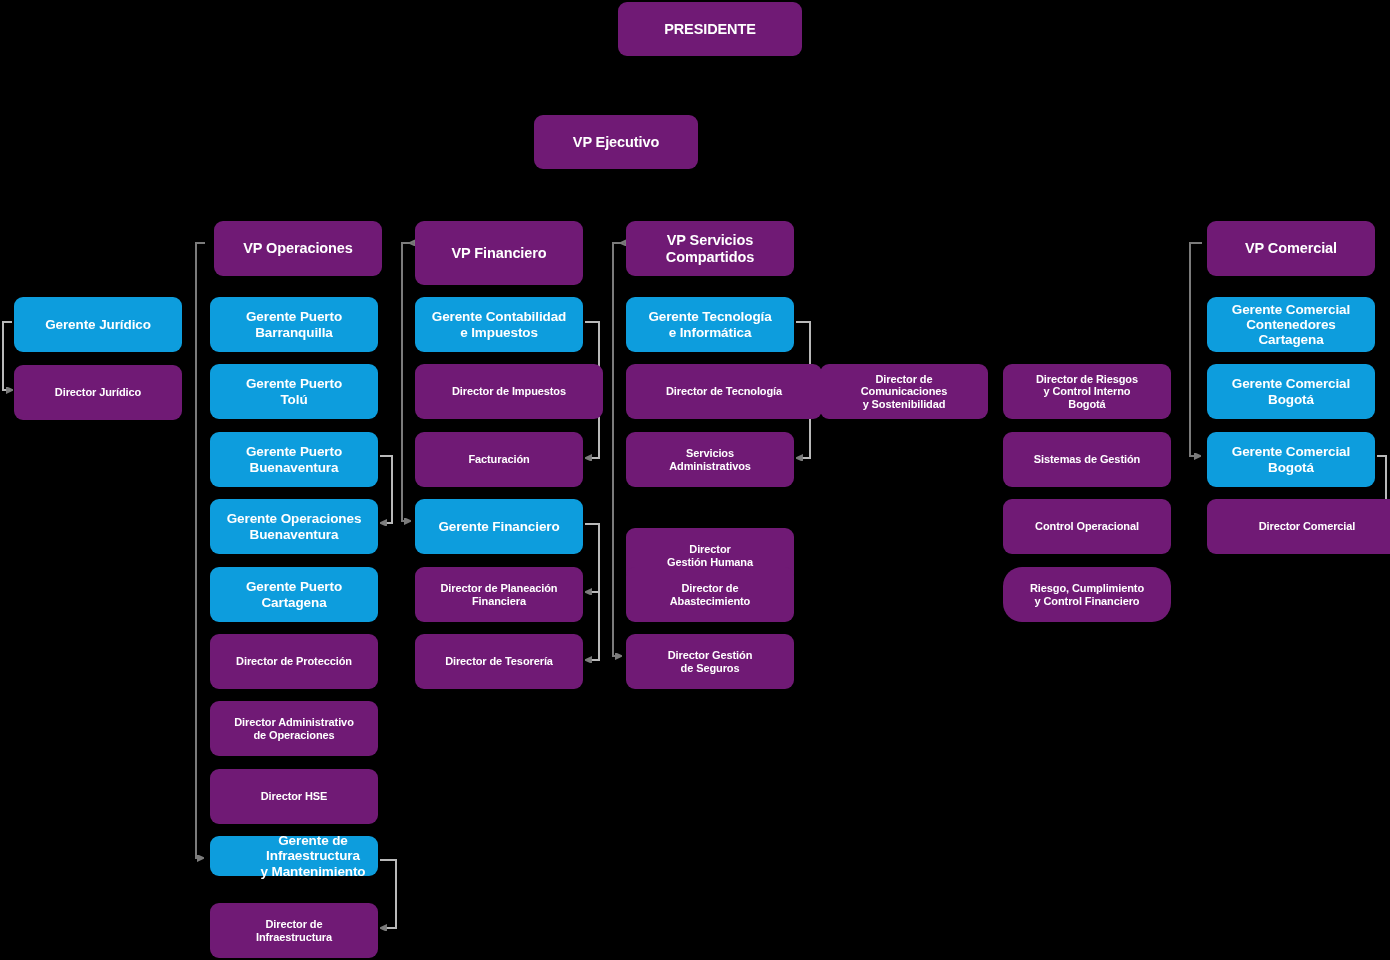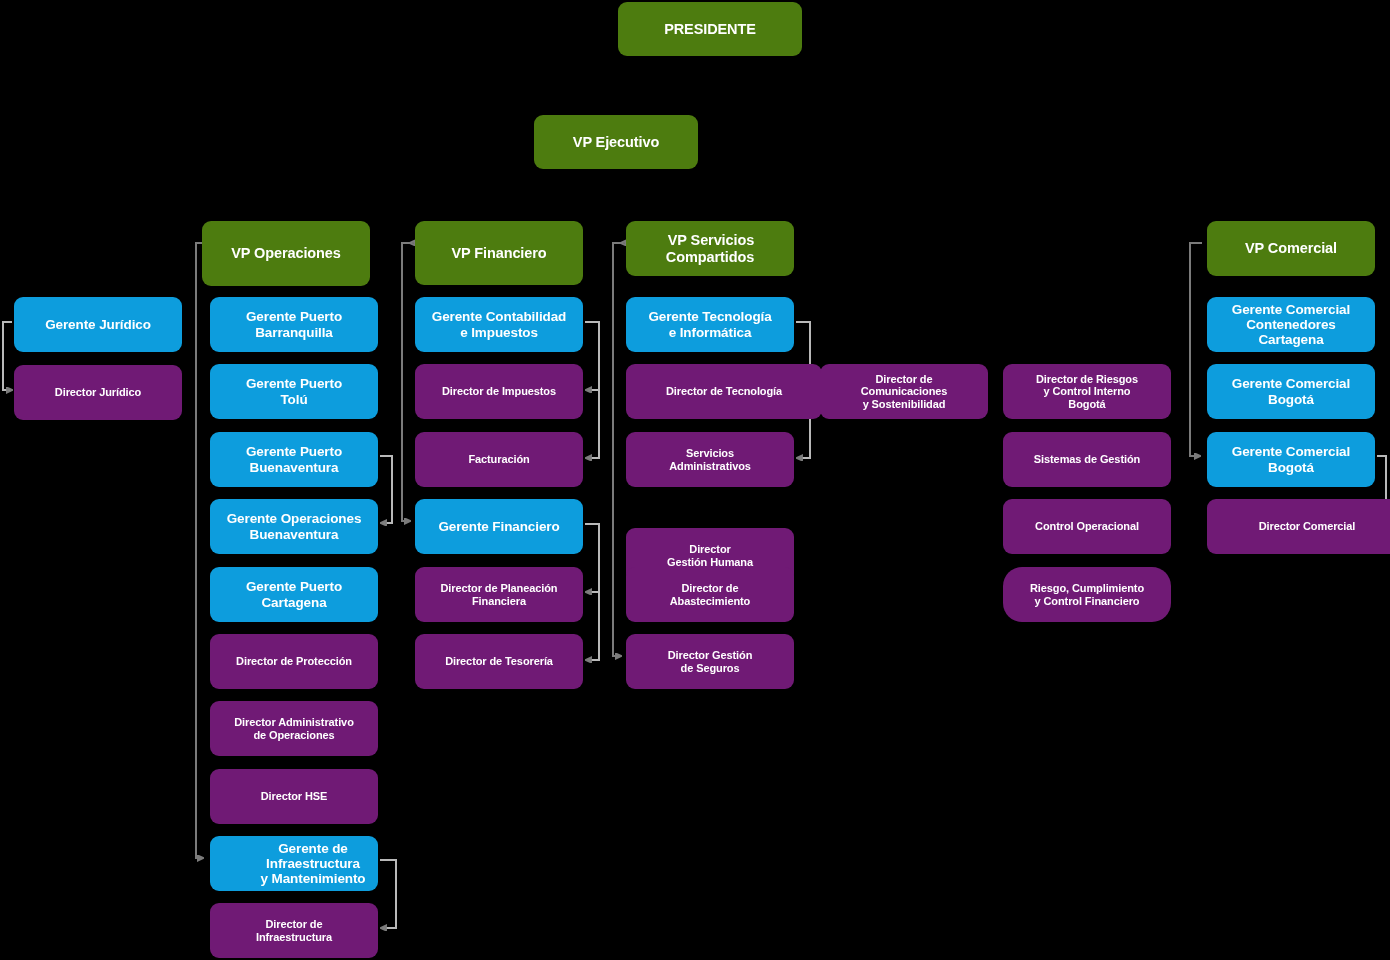--- a/index.html
+++ b/index.html
@@ -27,23 +27,22 @@
     justify-content: center;
     text-align: center;
     color: #ffffff;
     font-weight: bold;
     line-height: 1.12;
     padding: 2px 6px;
     letter-spacing: -0.1px;
     white-space: pre-line;
   }
   .lvl-vp {
-    background: #4d7c0f;
+    background: #701a75;
     font-size: 14.5px;
-    text-align: right;
   }
   .lvl-gerente {
     background: #0d9ddd;
     font-size: 13.5px;
   }
   .lvl-director {
     background: #701a75;
     font-size: 11px;
   }
   .edges {
@@ -91,49 +90,49 @@
         <path d="M 585 524 L 599 524 L 599 660 L 586 660" class="light" marker-end="url(#ar-l)"></path>
         <path d="M 796 322 L 810 322 L 810 390 L 797 390" class="light" marker-end="url(#ar-l)"></path>
         <path d="M 796 322 L 810 322 L 810 458 L 797 458" class="light" marker-end="url(#ar-l)"></path>
         <path d="M 1377 456 L 1386 456 L 1386 524 L 1378 524" class="light" marker-end="url(#ar-l)"></path>
       </g>
   </svg>
 
   <div id="node-layer">
       <div class="node lvl-vp" style="left: 618px; top: 2px; width: 184px; height: 54px;">PRESIDENTE</div>
       <div class="node lvl-vp" style="left: 534px; top: 115px; width: 164px; height: 54px;">VP Ejecutivo</div>
-      <div class="node lvl-vp" style="left: 202px; top: 221px; width: 168px; height: 65px;">VP Operaciones</div>
+      <div class="node lvl-vp" style="left: 214px; top: 221px; width: 168px; height: 55px;">VP Operaciones</div>
       <div class="node lvl-vp" style="left: 415px; top: 221px; width: 168px; height: 64px;">VP Financiero</div>
       <div class="node lvl-vp" style="left: 626px; top: 221px; width: 168px; height: 55px;">VP Servicios
 Compartidos</div>
       <div class="node lvl-vp" style="left: 1207px; top: 221px; width: 168px; height: 55px;">VP Comercial</div>
       <div class="node lvl-gerente" style="left: 14px; top: 297px; width: 168px; height: 55px;">Gerente Jurídico</div>
       <div class="node lvl-director" style="left: 14px; top: 365px; width: 168px; height: 55px;">Director Jurídico</div>
       <div class="node lvl-gerente" style="left: 210px; top: 297px; width: 168px; height: 55px;">Gerente Puerto
 Barranquilla</div>
       <div class="node lvl-gerente" style="left: 210px; top: 364px; width: 168px; height: 55px;">Gerente Puerto
 Tolú</div>
       <div class="node lvl-gerente" style="left: 210px; top: 432px; width: 168px; height: 55px;">Gerente Puerto
 Buenaventura</div>
       <div class="node lvl-gerente" style="left: 210px; top: 499px; width: 168px; height: 55px;">Gerente Operaciones
 Buenaventura</div>
       <div class="node lvl-gerente" style="left: 210px; top: 567px; width: 168px; height: 55px;">Gerente Puerto
 Cartagena</div>
       <div class="node lvl-director" style="left: 210px; top: 634px; width: 168px; height: 55px;">Director de Protección</div>
       <div class="node lvl-director" style="left: 210px; top: 701px; width: 168px; height: 55px;">Director Administrativo
 de Operaciones</div>
       <div class="node lvl-director" style="left: 210px; top: 769px; width: 168px; height: 55px;">Director HSE</div>
-      <div class="node lvl-gerente" style="left: 210px; top: 836px; width: 168px; height: 55px; padding-left: 44px;">Gerente de
+      <div class="node lvl-gerente" style="left: 210px; top: 836px; width: 168px; height: 40px; padding-left: 44px;">Gerente de
 Infraestructura
 y Mantenimiento</div>
       <div class="node lvl-director" style="left: 210px; top: 903px; width: 168px; height: 55px;">Director de
 Infraestructura</div>
       <div class="node lvl-gerente" style="left: 415px; top: 297px; width: 168px; height: 55px;">Gerente Contabilidad
 e Impuestos</div>
-      <div class="node lvl-director" style="left: 415px; top: 364px; width: 168px; height: 55px; text-align: center;">Director de Impuestos</div>
+      <div class="node lvl-director" style="left: 415px; top: 364px; width: 188px; height: 55px; text-align: center;">Director de Impuestos</div>
       <div class="node lvl-director" style="left: 415px; top: 432px; width: 168px; height: 55px;">Facturación</div>
       <div class="node lvl-gerente" style="left: 415px; top: 499px; width: 168px; height: 55px;">Gerente Financiero</div>
       <div class="node lvl-director" style="left: 415px; top: 567px; width: 168px; height: 55px;">Director de Planeación
 Financiera</div>
       <div class="node lvl-director" style="left: 415px; top: 634px; width: 168px; height: 55px;">Director de Tesorería</div>
       <div class="node lvl-gerente" style="left: 626px; top: 297px; width: 168px; height: 55px;">Gerente Tecnología
 e Informática</div>
       <div class="node lvl-director" style="left: 626px; top: 364px; width: 196px; height: 55px;">Director de Tecnología</div>
       <div class="node lvl-director" style="left: 626px; top: 432px; width: 168px; height: 55px;">Servicios
 Administrativos</div>

